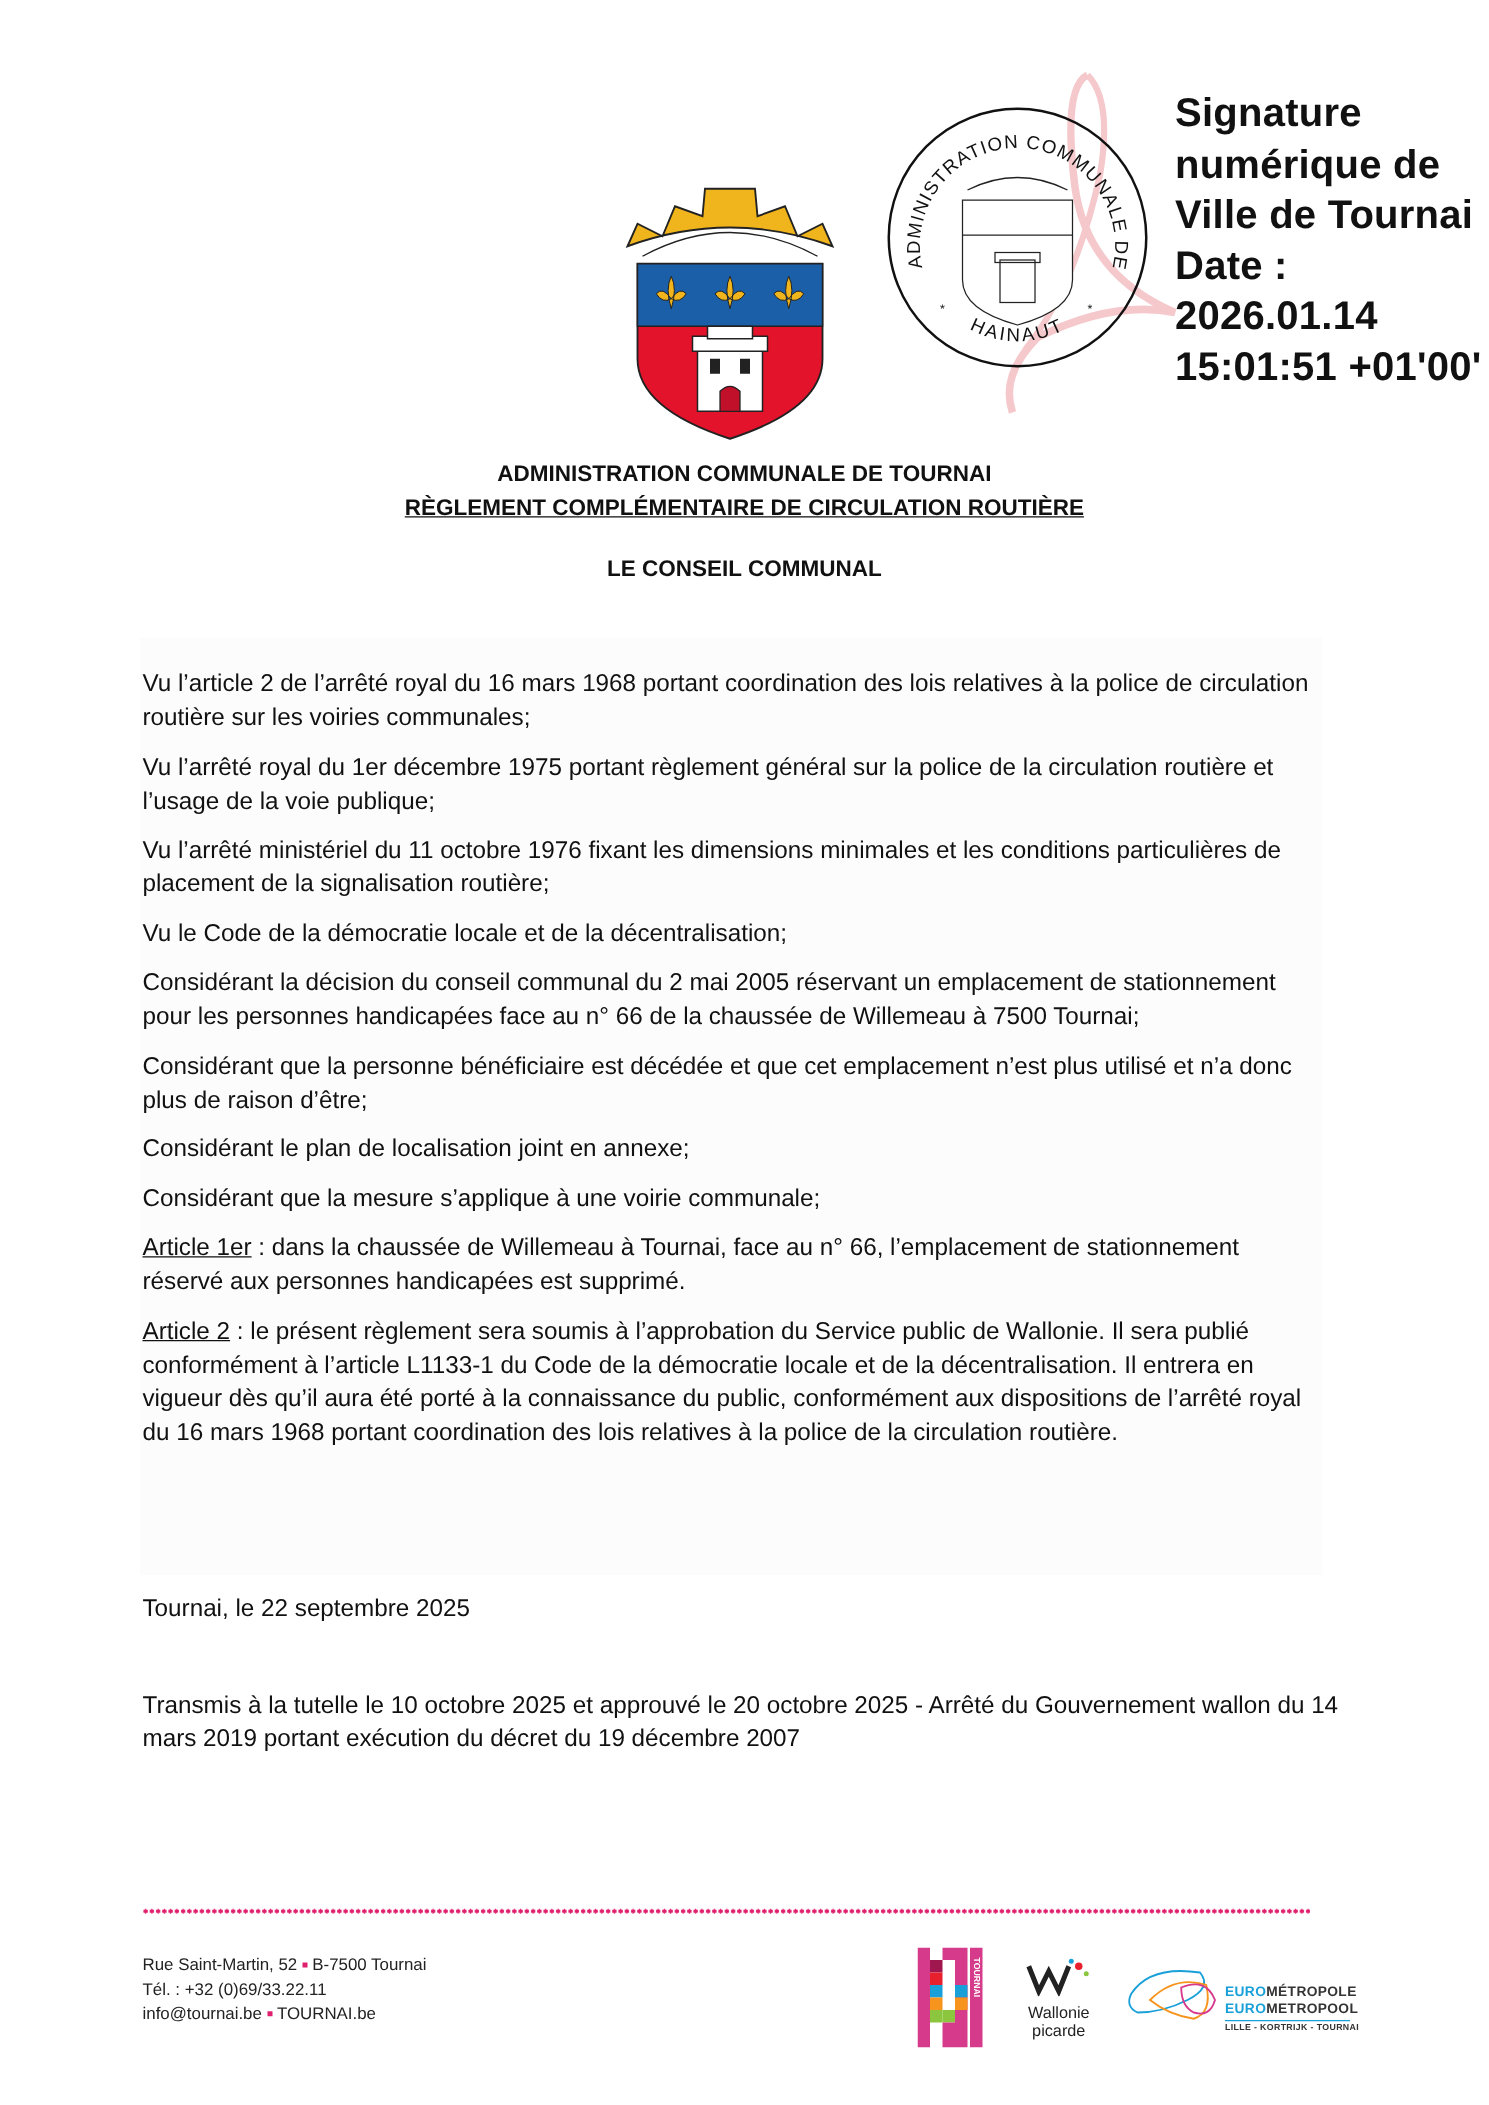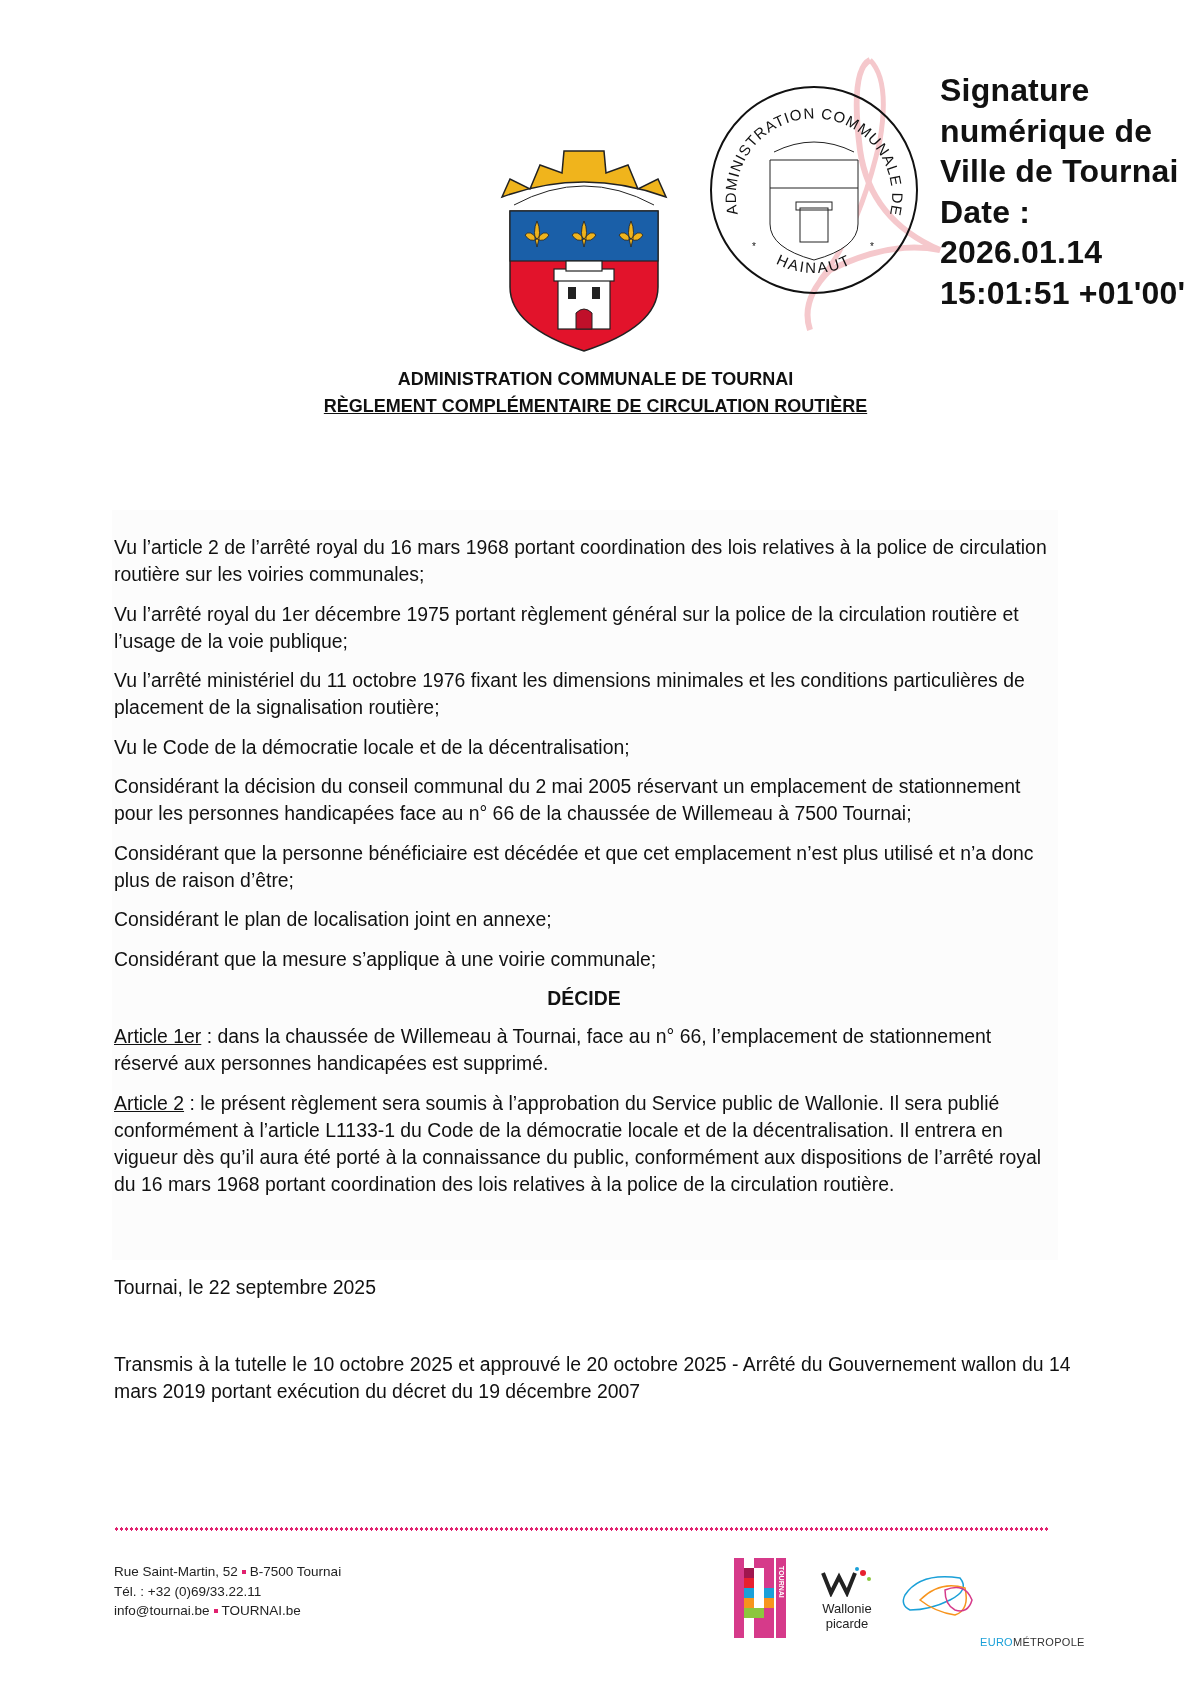--- a/index.html
+++ b/index.html
@@ -38,21 +38,21 @@
           background-image: radial-gradient(circle, #e0206e 1.6px, transparent 1.8px);
           background-size: 5px 4px; background-repeat: repeat-x; }
   .address { position: absolute; left: 114px; top: 1562px; font-size: 13.5px; line-height: 19.5px; color: #222; }
   .address .sq { display: inline-block; width: 4px; height: 4px; background: #e0206e; margin: 0 4px; vertical-align: middle; }
 
   .logo-tournai { position: absolute; left: 734px; top: 1558px; width: 60px; height: 80px; }
   .logo-wp { position: absolute; left: 812px; top: 1565px; width: 70px; height: 72px; text-align: center; }
   .logo-wp .wp-text { font-size: 13px; line-height: 15px; color: #222; }
   .logo-euro-mark { position: absolute; left: 900px; top: 1570px; width: 90px; height: 50px; }
   .logo-euro { position: absolute; left: 980px; top: 1588px; }
-  .logo-euro .l1, .logo-euro .l2 { font-size: 11px; font-weight: normal; line-height: 13px; color: #333; letter-spacing: 0.3px; margin-top: 48px; }
+  .logo-euro .l1, .logo-euro .l2 { font-size: 11px; font-weight: bold; line-height: 13px; color: #333; letter-spacing: 0.3px; }
   .logo-euro .blue { color: #1aa0d8; }
   .logo-euro .rule { width: 100px; height: 1px; background: #1aa0d8; margin: 2px 0; }
   .logo-euro .l3 { font-size: 7px; font-weight: bold; color: #333; letter-spacing: 0.3px; }
 </style>
 </head>
 <body>
 
 <svg class="coat" viewBox="0 0 184 226">
   <g>
     <path d="M10 70 L18 52 L38 62 L48 38 L70 46 L72 24 L112 24 L114 46 L136 38 L146 62 L166 52 L174 70 Q92 40 10 70 Z" fill="#f0b41c" stroke="#222" stroke-width="1.5"></path>
@@ -108,34 +108,34 @@
   <div>numérique de</div>
   <div>Ville de Tournai</div>
   <div>Date :</div>
   <div>2026.01.14</div>
   <div>15:01:51 +01'00'</div>
 </div>
 
 <div class="titles">
   <div class="t1">ADMINISTRATION COMMUNALE DE TOURNAI</div>
   <div class="t2">RÈGLEMENT COMPLÉMENTAIRE DE CIRCULATION ROUTIÈRE</div>
+  <div class="t3">LE CONSEIL COMMUNAL</div>
 </div>
 
 <div class="panel"></div>
 
 <div class="body">
   <p>Vu l’article 2 de l’arrêté royal du 16 mars 1968 portant coordination des lois relatives à la police de circulation routière sur les voiries communales;</p>
   <p>Vu l’arrêté royal du 1er décembre 1975 portant règlement général sur la police de la circulation routière et l’usage de la voie publique;</p>
   <p>Vu l’arrêté ministériel du 11 octobre 1976 fixant les dimensions minimales et les conditions particulières de placement de la signalisation routière;</p>
   <p>Vu le Code de la démocratie locale et de la décentralisation;</p>
   <p>Considérant la décision du conseil communal du 2 mai 2005 réservant un emplacement de stationnement pour les personnes handicapées face au n° 66 de la chaussée de Willemeau à 7500 Tournai;</p>
   <p>Considérant que la personne bénéficiaire est décédée et que cet emplacement n’est plus utilisé et n’a donc plus de raison d’être;</p>
   <p>Considérant le plan de localisation joint en annexe;</p>
   <p>Considérant que la mesure s’applique à une voirie communale;</p>
-  <p class="decide">DÉCIDE</p>
   <p><span class="art-label">Article 1er</span><span> : dans la chaussée de Willemeau à Tournai, face au n° 66, l’emplacement de stationnement réservé aux personnes handicapées est supprimé.</span></p>
   <p><span class="art-label">Article 2</span><span> : le présent règlement sera soumis à l’approbation du Service public de Wallonie. Il sera publié conformément à l’article L1133-1 du Code de la démocratie locale et de la décentralisation. Il entrera en vigueur dès qu’il aura été porté à la connaissance du public, conformément aux dispositions de l’arrêté royal du 16 mars 1968 portant coordination des lois relatives à la police de la circulation routière.</span></p>
 </div>
 
 <div class="date">Tournai, le 22 septembre 2025</div>
 <div class="transmis">Transmis à la tutelle le 10 octobre 2025 et approuvé le  20 octobre 2025 - Arrêté du Gouvernement wallon du 14 mars 2019 portant exécution du décret du 19 décembre 2007</div>
 
 <div class="dots"></div>
 <div class="address">
   <div><span>Rue  Saint-Martin, 52</span><span class="sq"></span><span>B-7500 Tournai</span></div>

